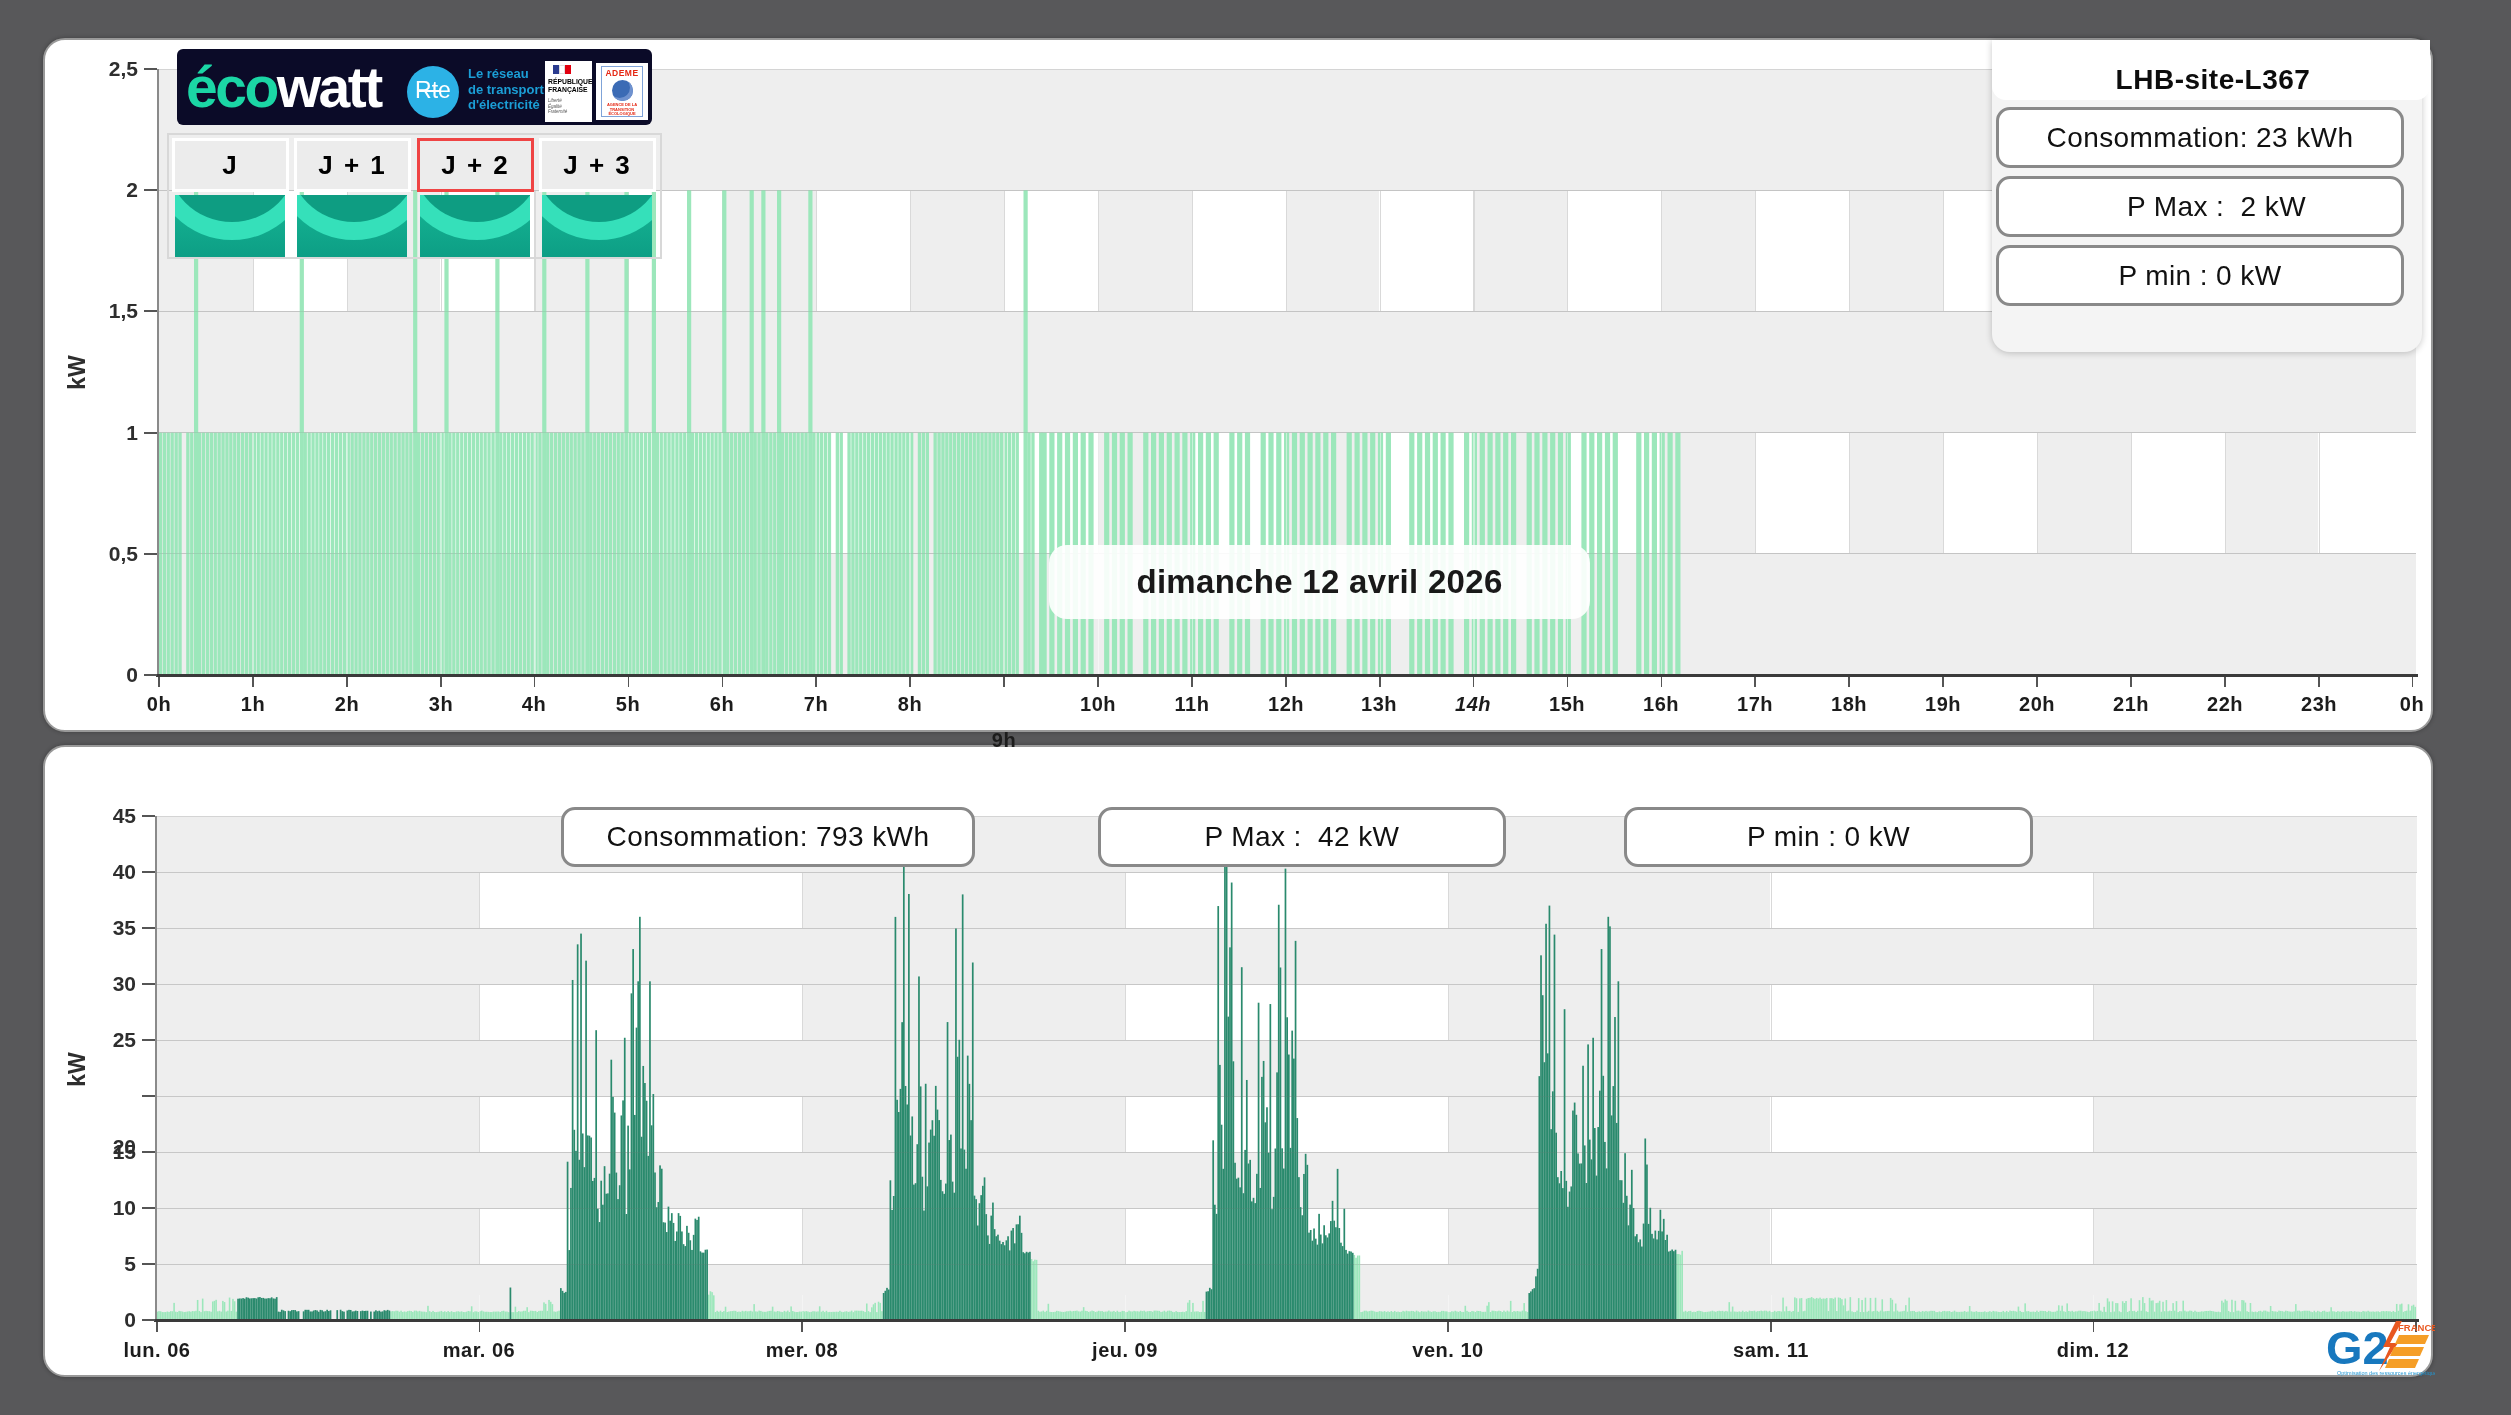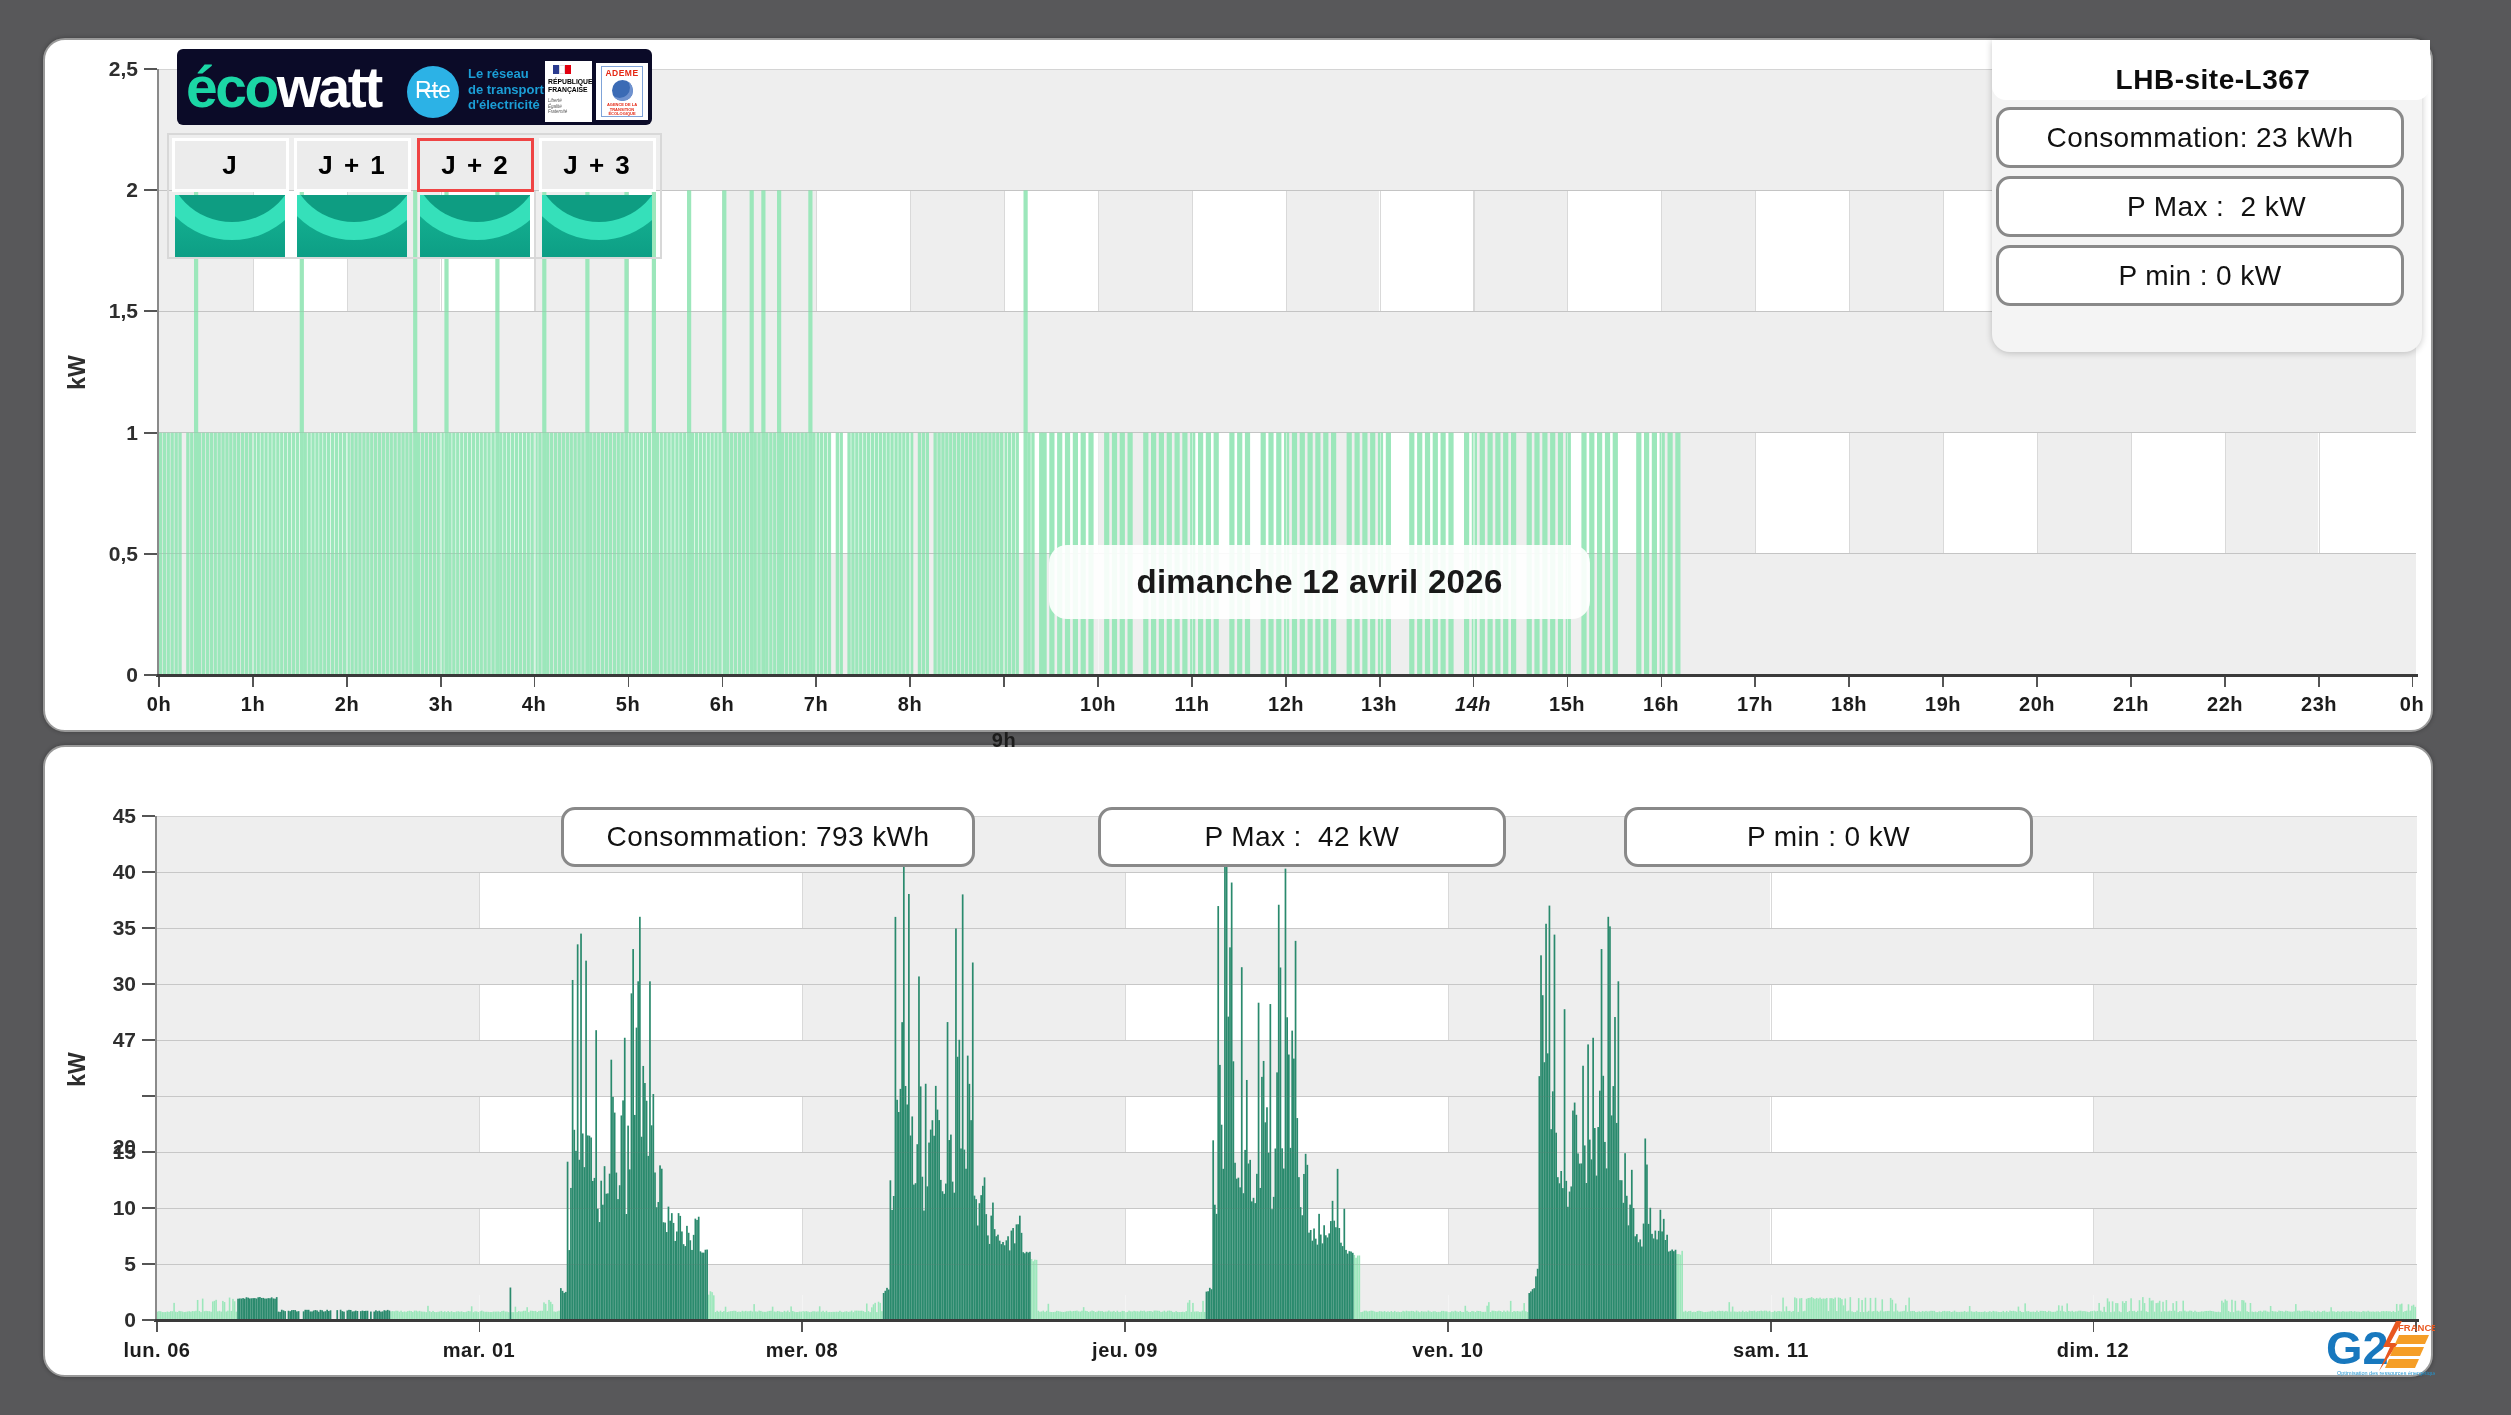--- a/index.html
+++ b/index.html
@@ -1895,31 +1895,31 @@
 <div class="ylab" style="left:76px;top:1308px;">0</div>
 <div class="abs" style="left:142.0px;top:1263.0px;width:13.0px;height:2.0px;background:#555;"></div>
 <div class="ylab" style="left:76px;top:1252px;">5</div>
 <div class="abs" style="left:142.0px;top:1207.0px;width:13.0px;height:2.0px;background:#555;"></div>
 <div class="ylab" style="left:76px;top:1196px;">10</div>
 <div class="abs" style="left:142.0px;top:1151.0px;width:13.0px;height:2.0px;background:#555;"></div>
 <div class="ylab" style="left:76px;top:1140px;">15</div>
 <div class="abs" style="left:142.0px;top:1095.0px;width:13.0px;height:2.0px;background:#555;"></div>
 <div class="ylab" style="left:76px;top:1135px;">20</div>
 <div class="abs" style="left:142.0px;top:1039.0px;width:13.0px;height:2.0px;background:#555;"></div>
-<div class="ylab" style="left:76px;top:1028px;">47</div>
+<div class="ylab" style="left:76px;top:1028px;">25</div>
 <div class="abs" style="left:142.0px;top:983.0px;width:13.0px;height:2.0px;background:#555;"></div>
 <div class="ylab" style="left:76px;top:972px;">30</div>
 <div class="abs" style="left:142.0px;top:927.0px;width:13.0px;height:2.0px;background:#555;"></div>
 <div class="ylab" style="left:76px;top:916px;">35</div>
 <div class="abs" style="left:142.0px;top:871.0px;width:13.0px;height:2.0px;background:#555;"></div>
 <div class="ylab" style="left:76px;top:860px;">40</div>
 <div class="abs" style="left:142.0px;top:815.0px;width:13.0px;height:2.0px;background:#555;"></div>
 <div class="ylab" style="left:76px;top:804px;">45</div>
 <div class="xlab" style="left:102px;top:1339px;width:110px;">lun. 06</div>
-<div class="xlab" style="left:424px;top:1339px;width:110px;">mar. 01</div>
+<div class="xlab" style="left:424px;top:1339px;width:110px;">mar. 06</div>
 <div class="xlab" style="left:747px;top:1339px;width:110px;">mer. 08</div>
 <div class="xlab" style="left:1070px;top:1339px;width:110px;">jeu. 09</div>
 <div class="xlab" style="left:1393px;top:1339px;width:110px;">ven. 10</div>
 <div class="xlab" style="left:1716px;top:1339px;width:110px;">sam. 11</div>
 <div class="xlab" style="left:2038px;top:1339px;width:110px;">dim. 12</div>
 <div class="abs" style="left:47px;top:1056px;width:60px;text-align:center;font-size:23px;font-weight:700;color:#2e2e2e;transform:rotate(-90deg);">kW</div>
 <div class="ib" style="left:561px;top:807px;width:414px;height:60px;line-height:54px;">Consommation: 793 kWh</div>
 <div class="ib" style="left:1098px;top:807px;width:408px;height:60px;line-height:54px;">P Max :&nbsp; 42 kW</div>
 <div class="ib" style="left:1624px;top:807px;width:409px;height:60px;line-height:54px;">P min : 0 kW</div>
 <svg class="abs" style="left:2325px;top:1320px;" width="110" height="56" viewBox="0 0 110 56">

